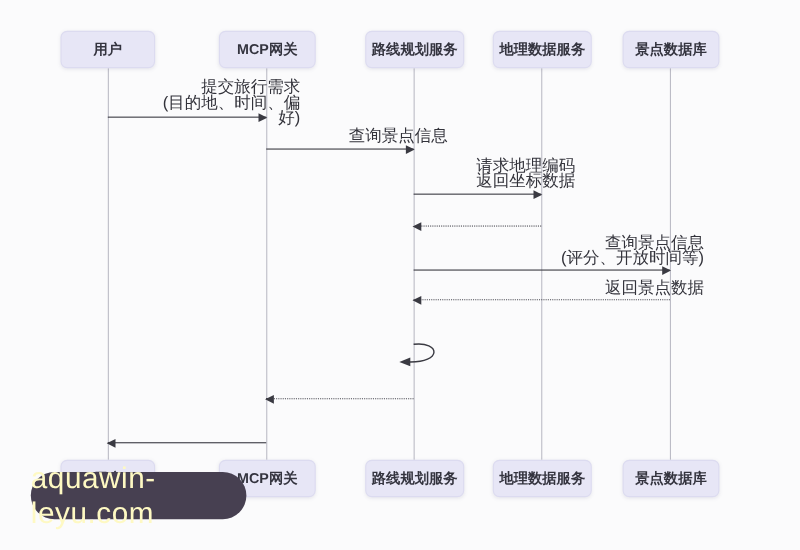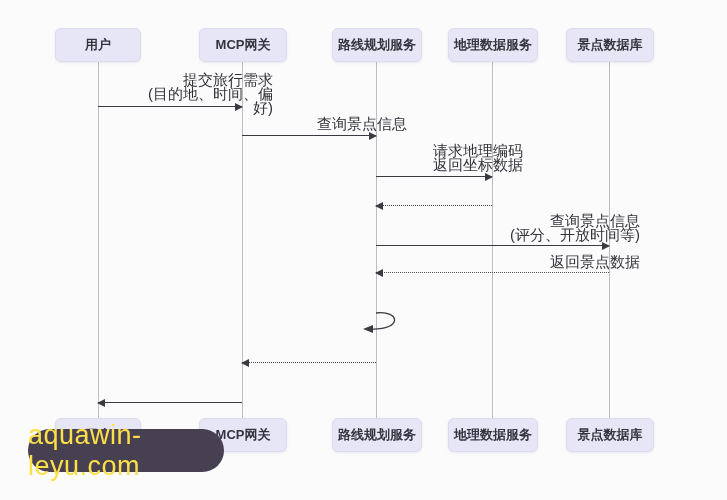--- a/index.html
+++ b/index.html
@@ -47,21 +47,21 @@
     border-top:4px solid transparent;
     border-bottom:4px solid transparent;
   }
   .self-loop{position:absolute;left:358px;top:306px;}
   .watermark{
     position:absolute;left:28px;top:429px;width:196px;height:43px;
     background:#474051;border-radius:22px;
     display:flex;align-items:center;justify-content:center;
   }
   .watermark span{
-    color:#fde047;font-size:27px;letter-spacing:.5px;
+    color:#fef9c3;font-size:27px;letter-spacing:.5px;
     font-family:"Liberation Sans","DejaVu Sans",sans-serif;
   }
 </style>
 </head>
 <body>
 
 <div id="stage">
 
   <div class="lifeline" style="left:98px"></div>
   <div class="lifeline" style="left:242px"></div>

